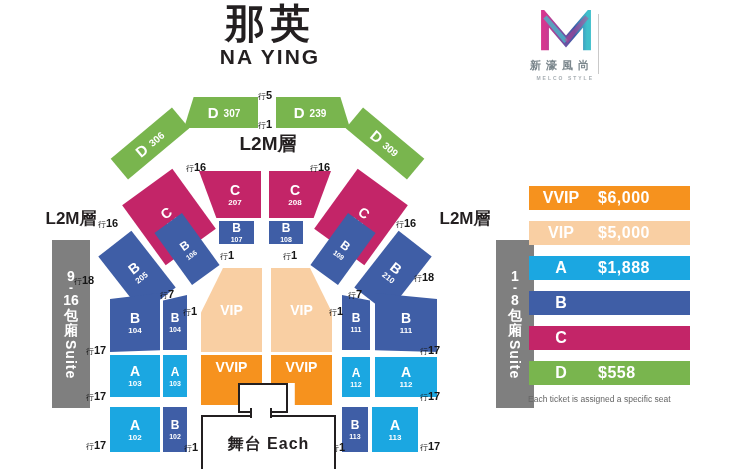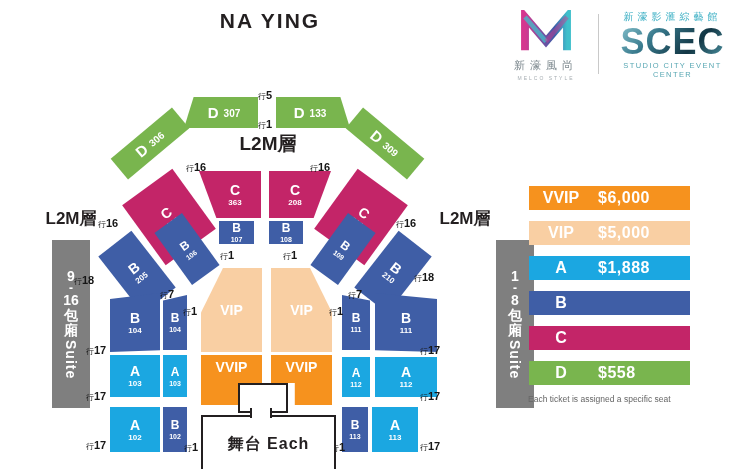--- a/index.html
+++ b/index.html
@@ -3,24 +3,24 @@
 <meta charset="utf-8">
 <style>
   html,body{margin:0;padding:0;background:#fff;}
   .screen{position:relative;width:750px;height:469px;background:#ffffff;overflow:hidden;
           font-family:"Liberation Sans", sans-serif;color:#231F20;}
   .abs{position:absolute;}
 
   
   .title-wrap{left:150px;top:2px;width:240px;text-align:center;}
   .title-cn{font-size:40px;font-weight:900;letter-spacing:5px;line-height:1.05;}
-  .title-en{font-size:21px;font-weight:800;letter-spacing:2px;margin-top:7px;}
+  .title-en{font-size:21px;font-weight:800;letter-spacing:2px;margin-top:1px;}
 
   .logo-wrap{left:498px;top:6px;width:240px;height:80px;display:flex;align-items:flex-start;}
-  .melco{width:96px;text-align:center;padding-top:4px;}
+  .melco{width:96px;text-align:right;padding-top:4px;font-weight:bold;}
   .melco-cn{font-size:11px;letter-spacing:5px;color:#7A868C;margin-top:2px;}
   .melco-en{font-size:5px;letter-spacing:2px;color:#A7AEB3;margin-top:2px;}
   .logo-divider{width:1px;height:60px;background:#C9C9C9;margin:8px 8px 0 4px;}
   .scec{flex:1;text-align:center;padding-top:4px;}
   .scec-cn{font-size:10px;letter-spacing:4px;color:#3BAFC4;}
   .scec-name{font-size:36px;font-weight:800;letter-spacing:1px;line-height:1.0;
     background:linear-gradient(135deg,#9ED9E2 0%,#38798C 35%,#123644 65%,#63B7C7 100%);
     -webkit-background-clip:text;background-clip:text;color:transparent;}
   .scec-en{font-size:7.5px;letter-spacing:1.4px;color:#58A7B3;margin-top:1px;}
 
@@ -107,20 +107,21 @@
   #notes{left:528px;top:391px;width:200px;}
   .note-cn{font-size:13px;font-weight:700;letter-spacing:2.5px;color:#222;}
   .note-en{font-size:8.5px;color:#666;margin-top:3px;}
 </style>
 </head>
 <body>
 
 <div class="screen">
 
   <div class="abs title-wrap">
+    <div class="title-cn">那英</div>
     <div class="title-en">NA YING</div>
   </div>
 
   <div class="abs logo-wrap">
     <div class="melco">
       <svg width="56" height="42" viewBox="0 0 64 48">
         <defs>
           <linearGradient id="mg" x1="0" y1="0" x2="1" y2="0">
             <stop offset="0" stop-color="#D5368F"></stop>
               <stop offset="0.4" stop-color="#7C4FA1"></stop>
@@ -129,51 +130,46 @@
           </linearGradient>
         </defs>
         <path d="M8 46 V8 L32 36 L56 8 V46" fill="none" stroke="url(#mg)" stroke-width="9"></path>
         <path d="M8 8 L32 36" fill="none" stroke="#3FBFCB" stroke-width="5" opacity="0.75"></path>
         <path d="M56 8 L32 36" fill="none" stroke="#D5368F" stroke-width="5" opacity="0.45"></path>
       </svg>
       <div class="melco-cn">新濠風尚</div>
       <div class="melco-en">MELCO STYLE</div>
     </div>
     <div class="logo-divider"></div>
-    <div class="scec">
-      <div class="scec-cn">新濠影滙綜藝館</div>
-      <div class="scec-name">SCEC</div>
-      <div class="scec-en">STUDIO CITY EVENT CENTER</div>
-    </div>
   </div>
 
   <div class="sec dsec" id="d306" style="background: rgb(121, 181, 78);">
     <span class="cat">D</span>
       <span class="num">306</span>
   </div>
   <div class="sec dsec" id="d307" style="background: rgb(121, 181, 78);">
     <span class="cat">D</span>
       <span class="num">307</span>
   </div>
   <div class="sec dsec" id="d308" style="background: rgb(121, 181, 78);">
     <span class="cat">D</span>
-      <span class="num">133</span>
+      <span class="num">239</span>
   </div>
   <div class="sec dsec" id="d309" style="background: rgb(121, 181, 78);">
     <span class="cat">D</span>
       <span class="num">309</span>
   </div>
 
   <div class="sec" id="c206" style="background: rgb(195, 37, 104);">
     <span class="cat">C</span>
       <span class="num">206</span>
   </div>
   <div class="sec" id="c207" style="background: rgb(195, 37, 104);">
     <span class="cat">C</span>
-      <span class="num">363</span>
+      <span class="num">207</span>
   </div>
   <div class="sec" id="c208" style="background: rgb(195, 37, 104);">
     <span class="cat">C</span>
       <span class="num">208</span>
   </div>
   <div class="sec" id="c209" style="background: rgb(195, 37, 104);">
     <span class="cat">C</span>
       <span class="num">209</span>
   </div>
 

